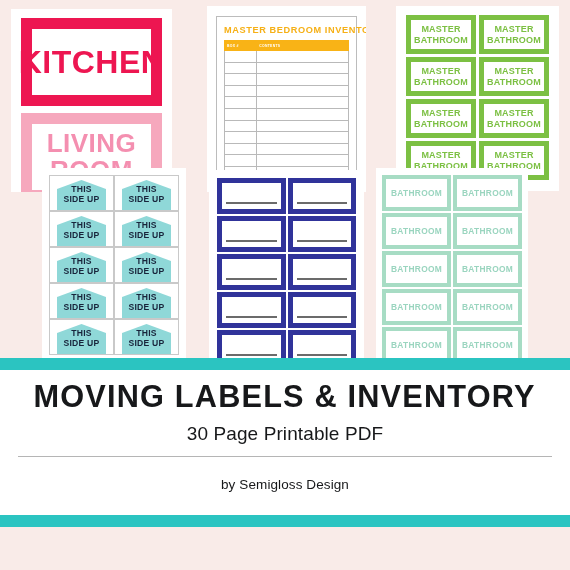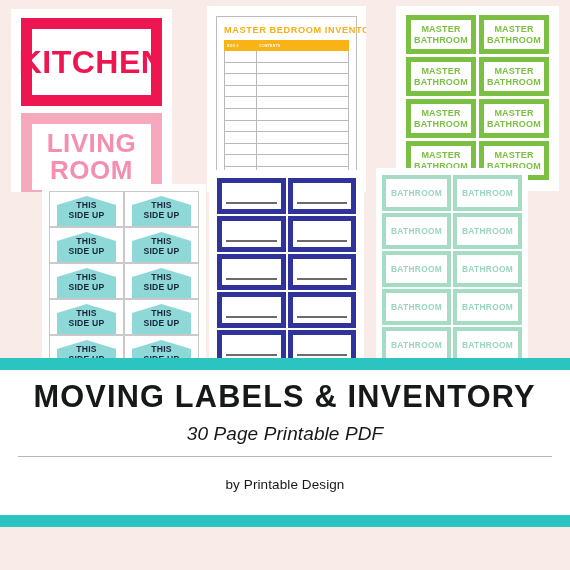--- a/index.html
+++ b/index.html
@@ -130,22 +130,22 @@
     letter-spacing: 0.2px;
     line-height: 1.18;
     display: flex;
     align-items: center;
     justify-content: center;
     text-align: center;
   }
 
   
   #sheet-sideup {
-    left: 42px; top: 184px;
-    width: 164px; height: 195px;
+    left: 42px; top: 168px;
+    width: 144px; height: 195px;
     padding: 7px 7px;
   }
   #sideup-grid {
     display: grid;
     grid-template-columns: 1fr 1fr;
     width: 100%;
   }
   .su-cell {
     box-sizing: border-box;
     height: 36px;
@@ -253,21 +253,20 @@
     white-space: nowrap;
     line-height: 1.05;
     transform: scaleX(0.99);
   }
   #banner-subtitle {
     margin-top: 9px;
     font-size: 19px;
     color: #17181a;
     letter-spacing: 0.1px;
     font-weight: normal;
-    font-style: italic;
   }
   #banner-divider {
     width: 100%;
     height: 1px;
     background: #b5b5b5;
     margin-top: 11px;
   }
   #banner-byline {
     margin-top: 20px;
     font-size: 13.5px;
@@ -499,17 +498,17 @@
           <span>BATHROOM</span>
         </div>
       </div>
   </div>
 
   <div id="banner">
     <div id="banner-card">
       <div id="banner-title">MOVING LABELS &amp; INVENTORY</div>
       <div id="banner-subtitle">30 Page Printable PDF</div>
       <div id="banner-divider"></div>
-      <div id="banner-byline">by Printable Design</div>
+      <div id="banner-byline">by Semigloss Design</div>
     </div>
   </div>
 
 </div>
 
 </body></html>

